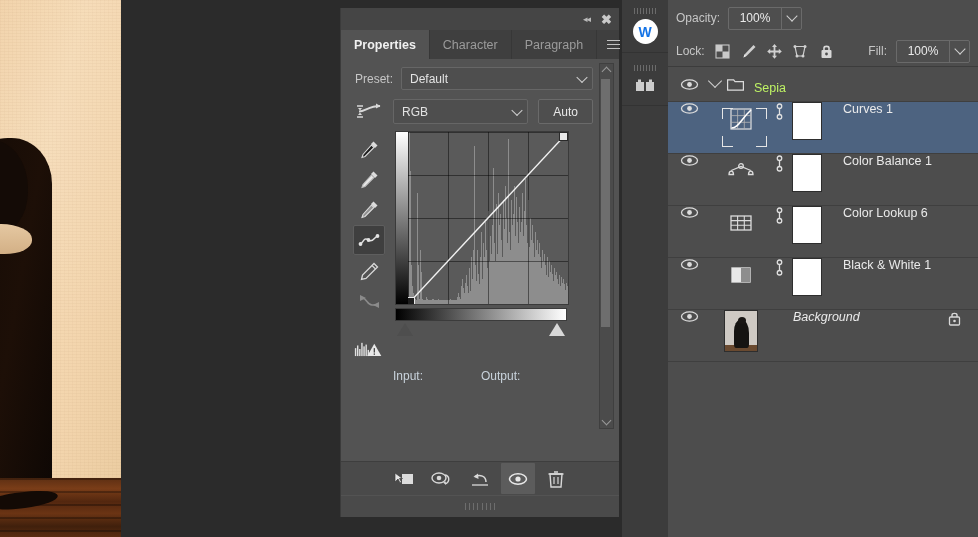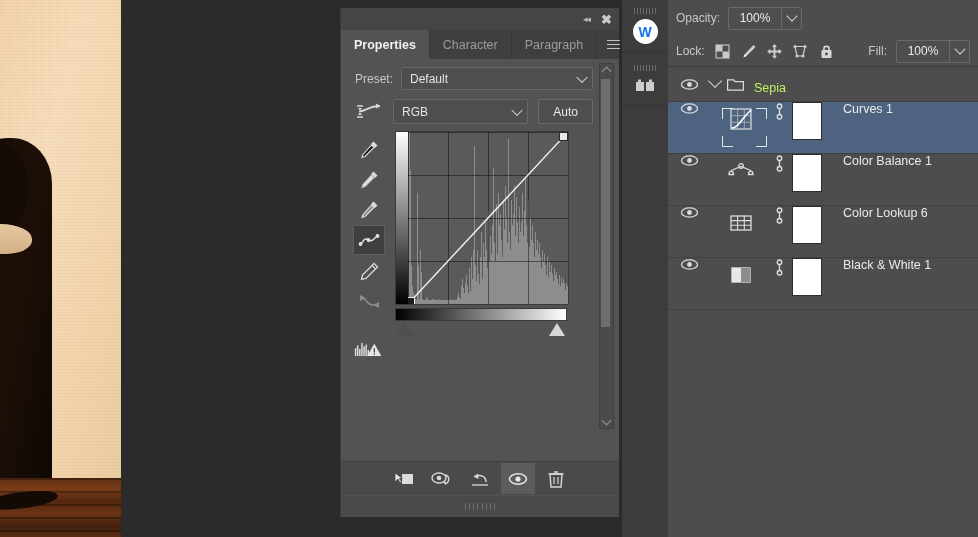--- a/index.html
+++ b/index.html
@@ -611,20 +611,24 @@
           <div class="hgrad-row">
             <div class="hgrad"></div>
             <div class="slider-track">
               <div class="tri dark" style="left:2px"></div>
               <div class="tri light" style="right:2px"></div>
             </div>
           </div>
         </div>
       </div>
 
+      <div class="io-row">
+        <span class="io-lbl">Input:</span>
+        <span class="io-lbl">Output:</span>
+      </div>
 
       <div class="vscroll">
         <div class="arrow up">
             <i></i>
           </div>
         <div class="thumb"></div>
         <div class="arrow down" style="position:absolute;bottom:0;width:100%">
             <i></i>
           </div>
       </div>
@@ -893,14 +897,37 @@
         <svg width="11" height="19" viewBox="0 0 11 19">
           <path d="M5.5 6.5 C2.5 6.5 2.5 2 5.5 2 C8.5 2 8.5 6.5 5.5 6.5 Z" fill="none" stroke="#e0e0e0" stroke-width="1.3"></path>
           <path d="M5.5 17 C2.5 17 2.5 12.5 5.5 12.5 C8.5 12.5 8.5 17 5.5 17 Z" fill="none" stroke="#e0e0e0" stroke-width="1.3"></path>
           <path d="M5.5 6.5 V12.5" stroke="#e0e0e0" stroke-width="1.3"></path>
         </svg>
       </div>
       <div class="mask-thumb"></div>
       <span class="layer-name">Black &amp; White 1</span>
     </div>
 
+    <div class="layer-row">
+      <div class="eye-cell">
+        <svg width="19" height="13" viewBox="0 0 19 13">
+          <ellipse cx="9.5" cy="6.5" rx="8" ry="4.6" fill="none" stroke="#dcdcdc" stroke-width="1.3"></ellipse>
+          <circle cx="9.5" cy="6.5" r="2.4" fill="#dcdcdc"></circle>
+        </svg>
+      </div>
+      <div class="layer-thumb-cell">
+        <div class="bg-thumb">
+          <div class="bgfloor"></div>
+          <div class="bgfig"></div>
+          <div class="bghead"></div>
+        </div>
+      </div>
+      <span class="layer-name italic">Background</span>
+      <div class="row-lock">
+        <svg width="15" height="17" viewBox="0 0 15 17">
+          <rect x="2.5" y="7" width="10" height="8" rx="1" fill="none" stroke="#d8d8d8" stroke-width="1.3"></rect>
+          <path d="M5 7 V5 C5 2.8 10 2.8 10 5 V7" fill="none" stroke="#d8d8d8" stroke-width="1.4"></path>
+          <circle cx="7.5" cy="11" r="1.3" fill="#d8d8d8"></circle>
+        </svg>
+      </div>
+    </div>
   </div>
 </div>
 
 </body></html>

